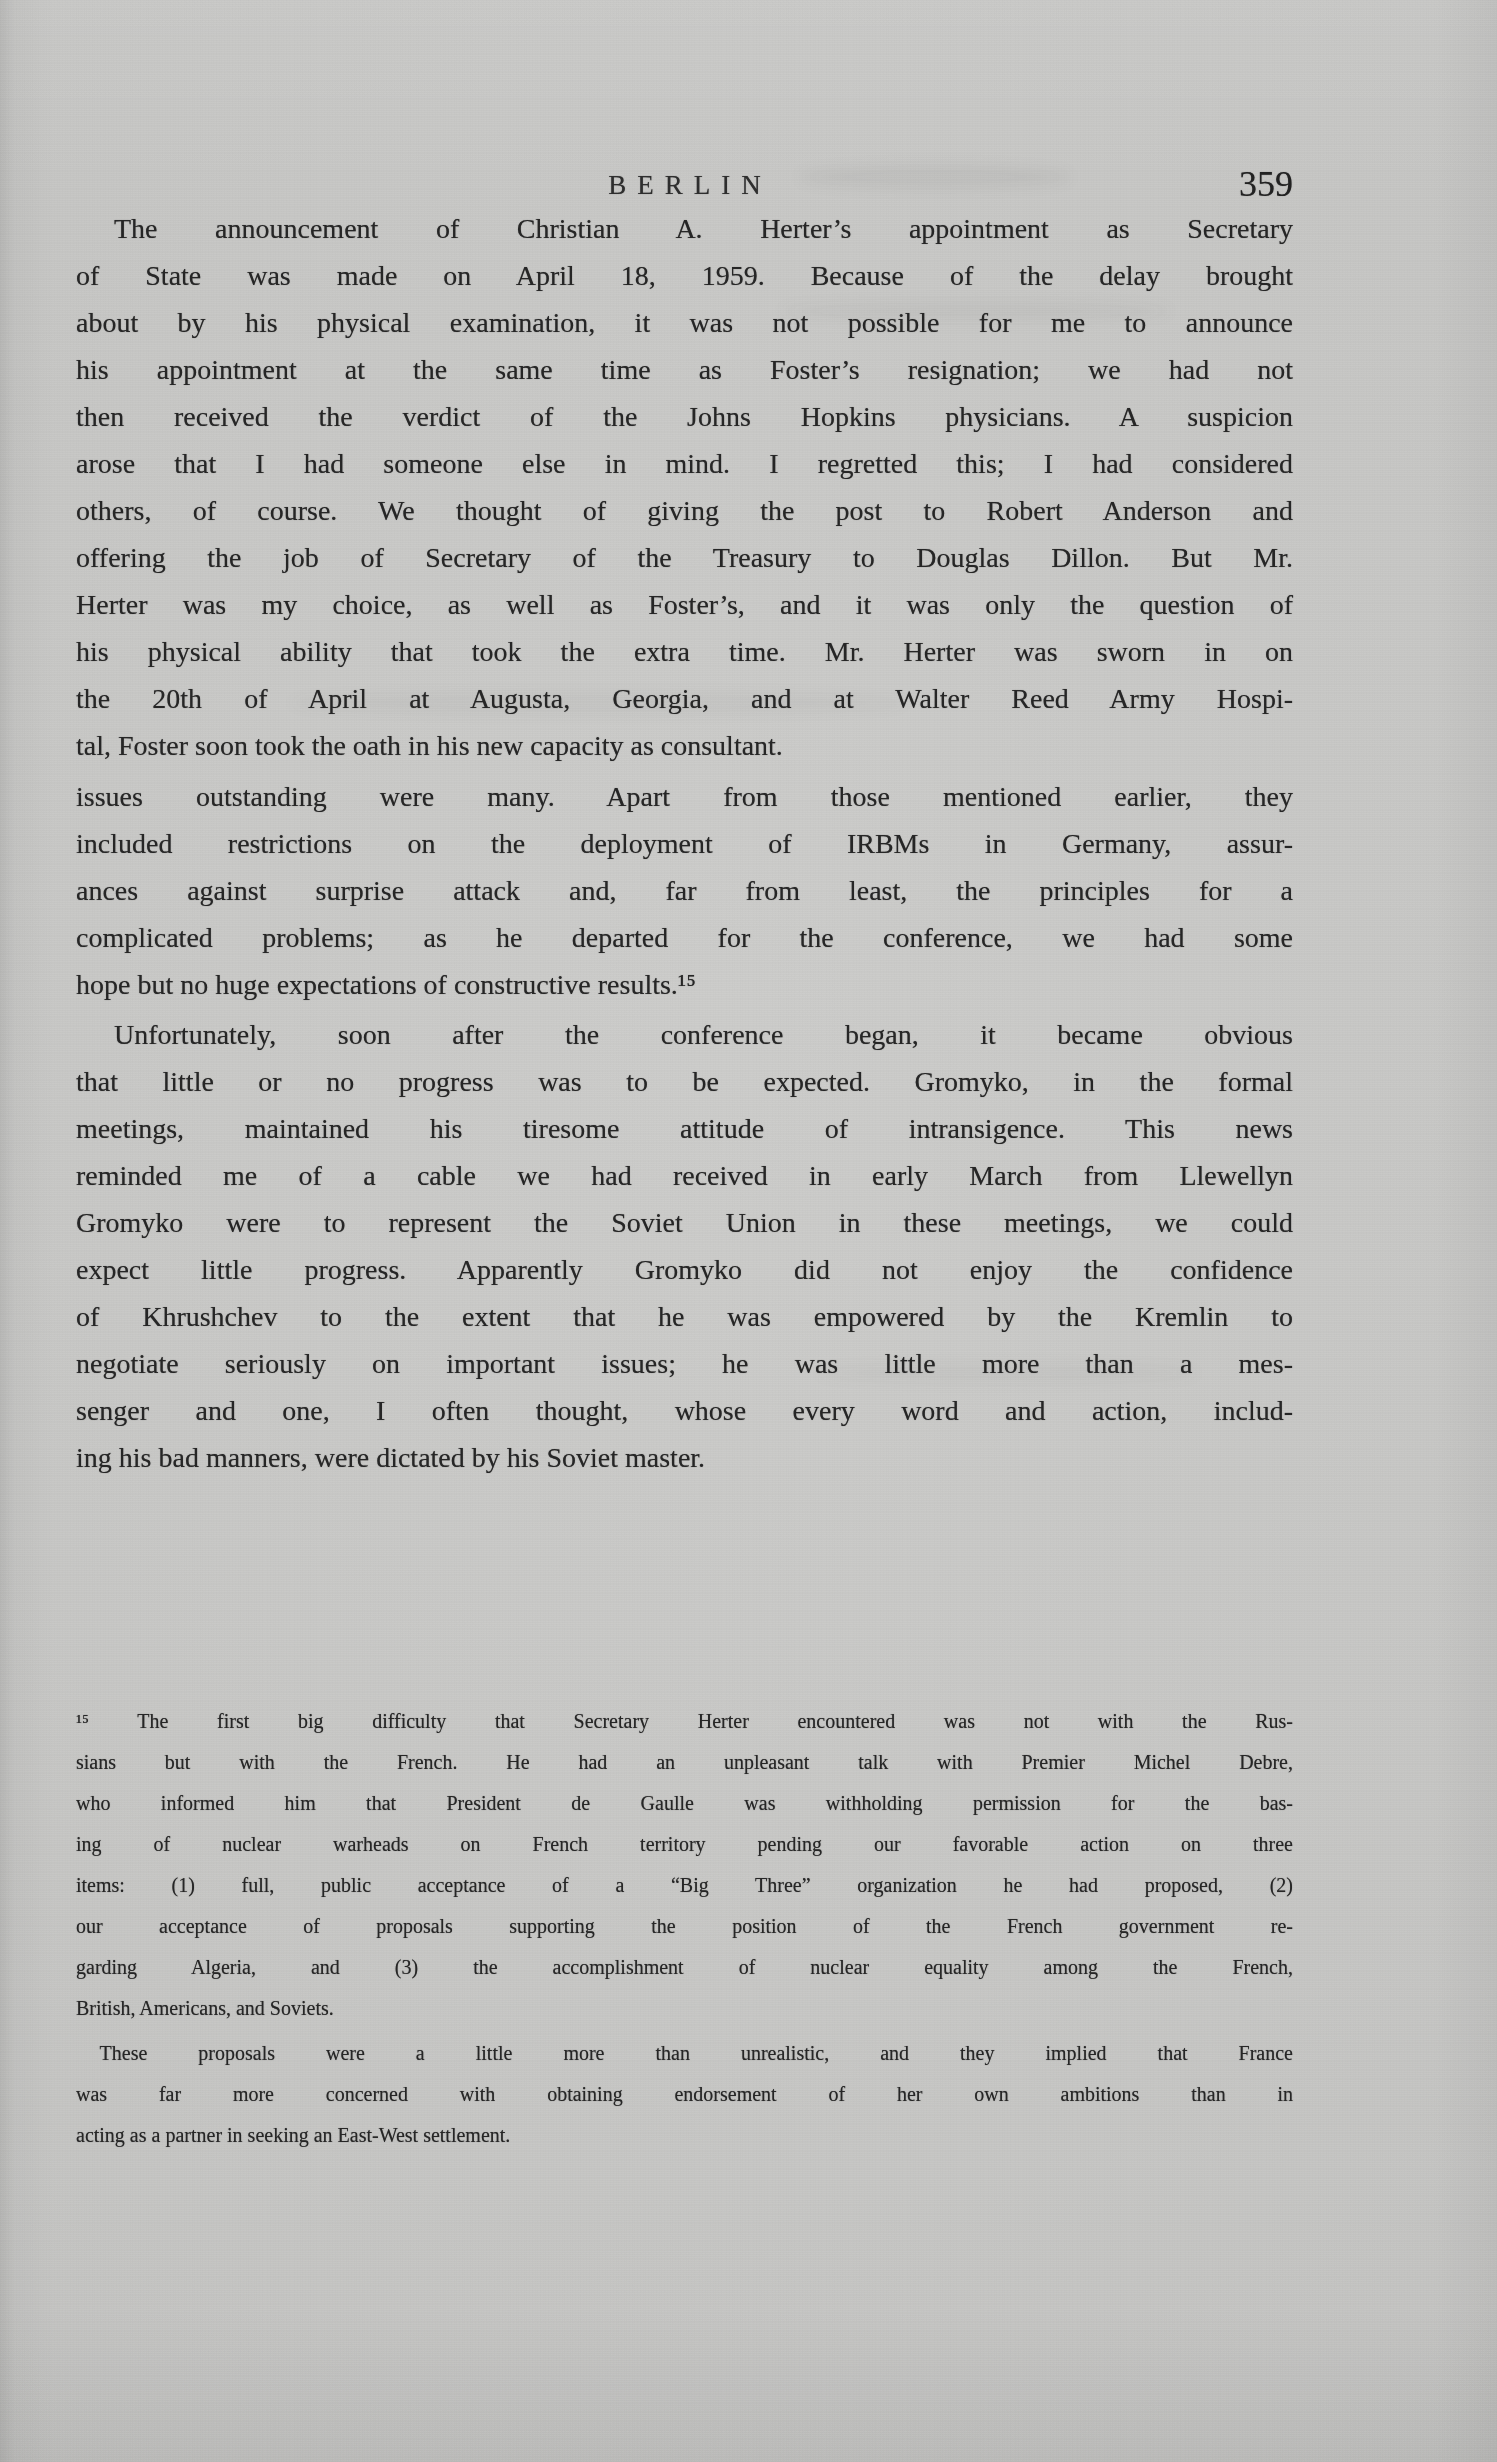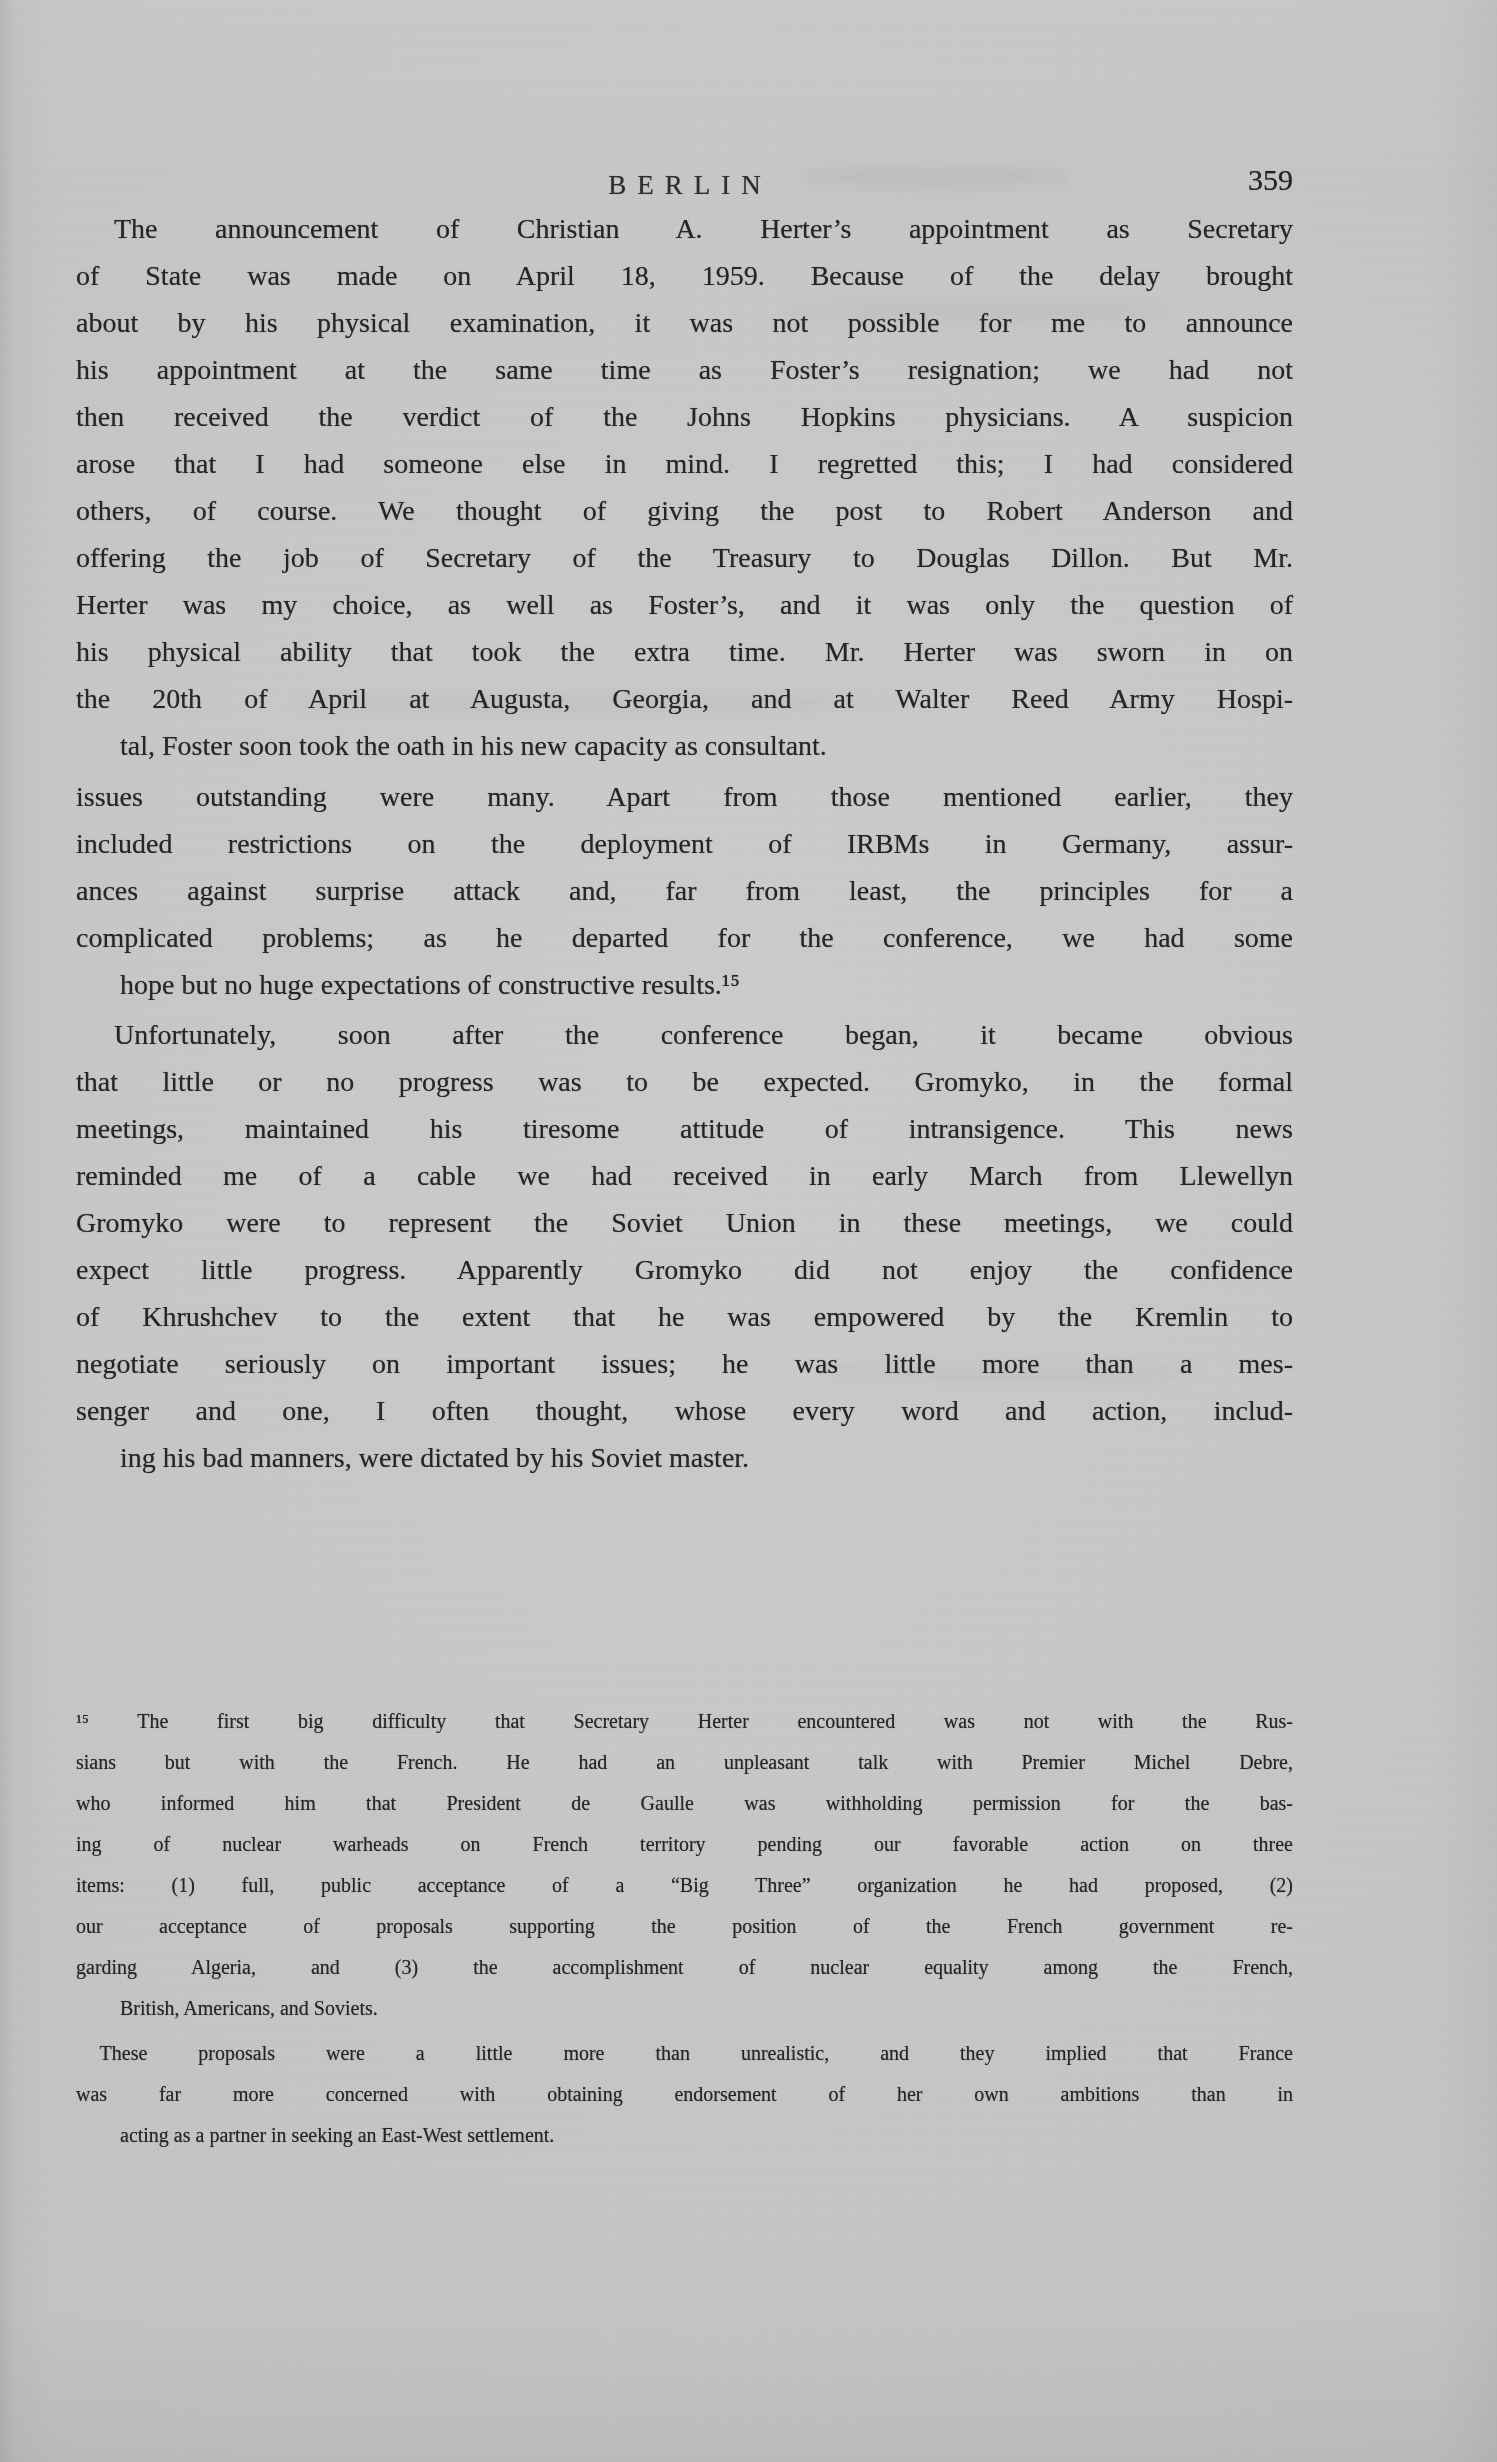--- a/index.html
+++ b/index.html
@@ -45,31 +45,31 @@
     text-shadow: 0 0 0.9px rgba(40,40,40,0.55);
     text-align: right;
   }
   .running-head {
     position: absolute; left: 50%; transform: translateX(-50%);
     top: 7.3px; font-size: 27px; letter-spacing: 11px; padding-left: 11px;
     color: #2e2e2e; white-space: nowrap;
   }
   .page-number {
     position: absolute; right: 0; top: 0;
-    font-size: 30px; color: #222;
+    font-size: 36px; color: #222;
   }
 
   .body-text {
     position: absolute; left: 76px; top: 205px; width: 1217px;
     font-size: 28px; line-height: 47px;
     text-shadow: 0 0 0.9px rgba(40,40,40,0.55);
   }
   .body-text .para + .para { margin-top: 3.6px; }
   .line { text-align: justify; text-align-last: justify; }
-  .line.last { text-align-last: left; margin-left: 44px; }
+  .line.last { text-align-last: left; }
   .body-text .line.indent { text-indent: 38px; }
 
   .footnote {
     position: absolute; left: 76px; top: 1701px; width: 1217px;
     font-size: 20px; line-height: 41px;
     text-shadow: 0 0 0.9px rgba(40,40,40,0.55);
   }
   .footnote .para + .para { margin-top: 3.6px; }
   .footnote .line.indent { text-indent: 23.6px; }
 </style>

